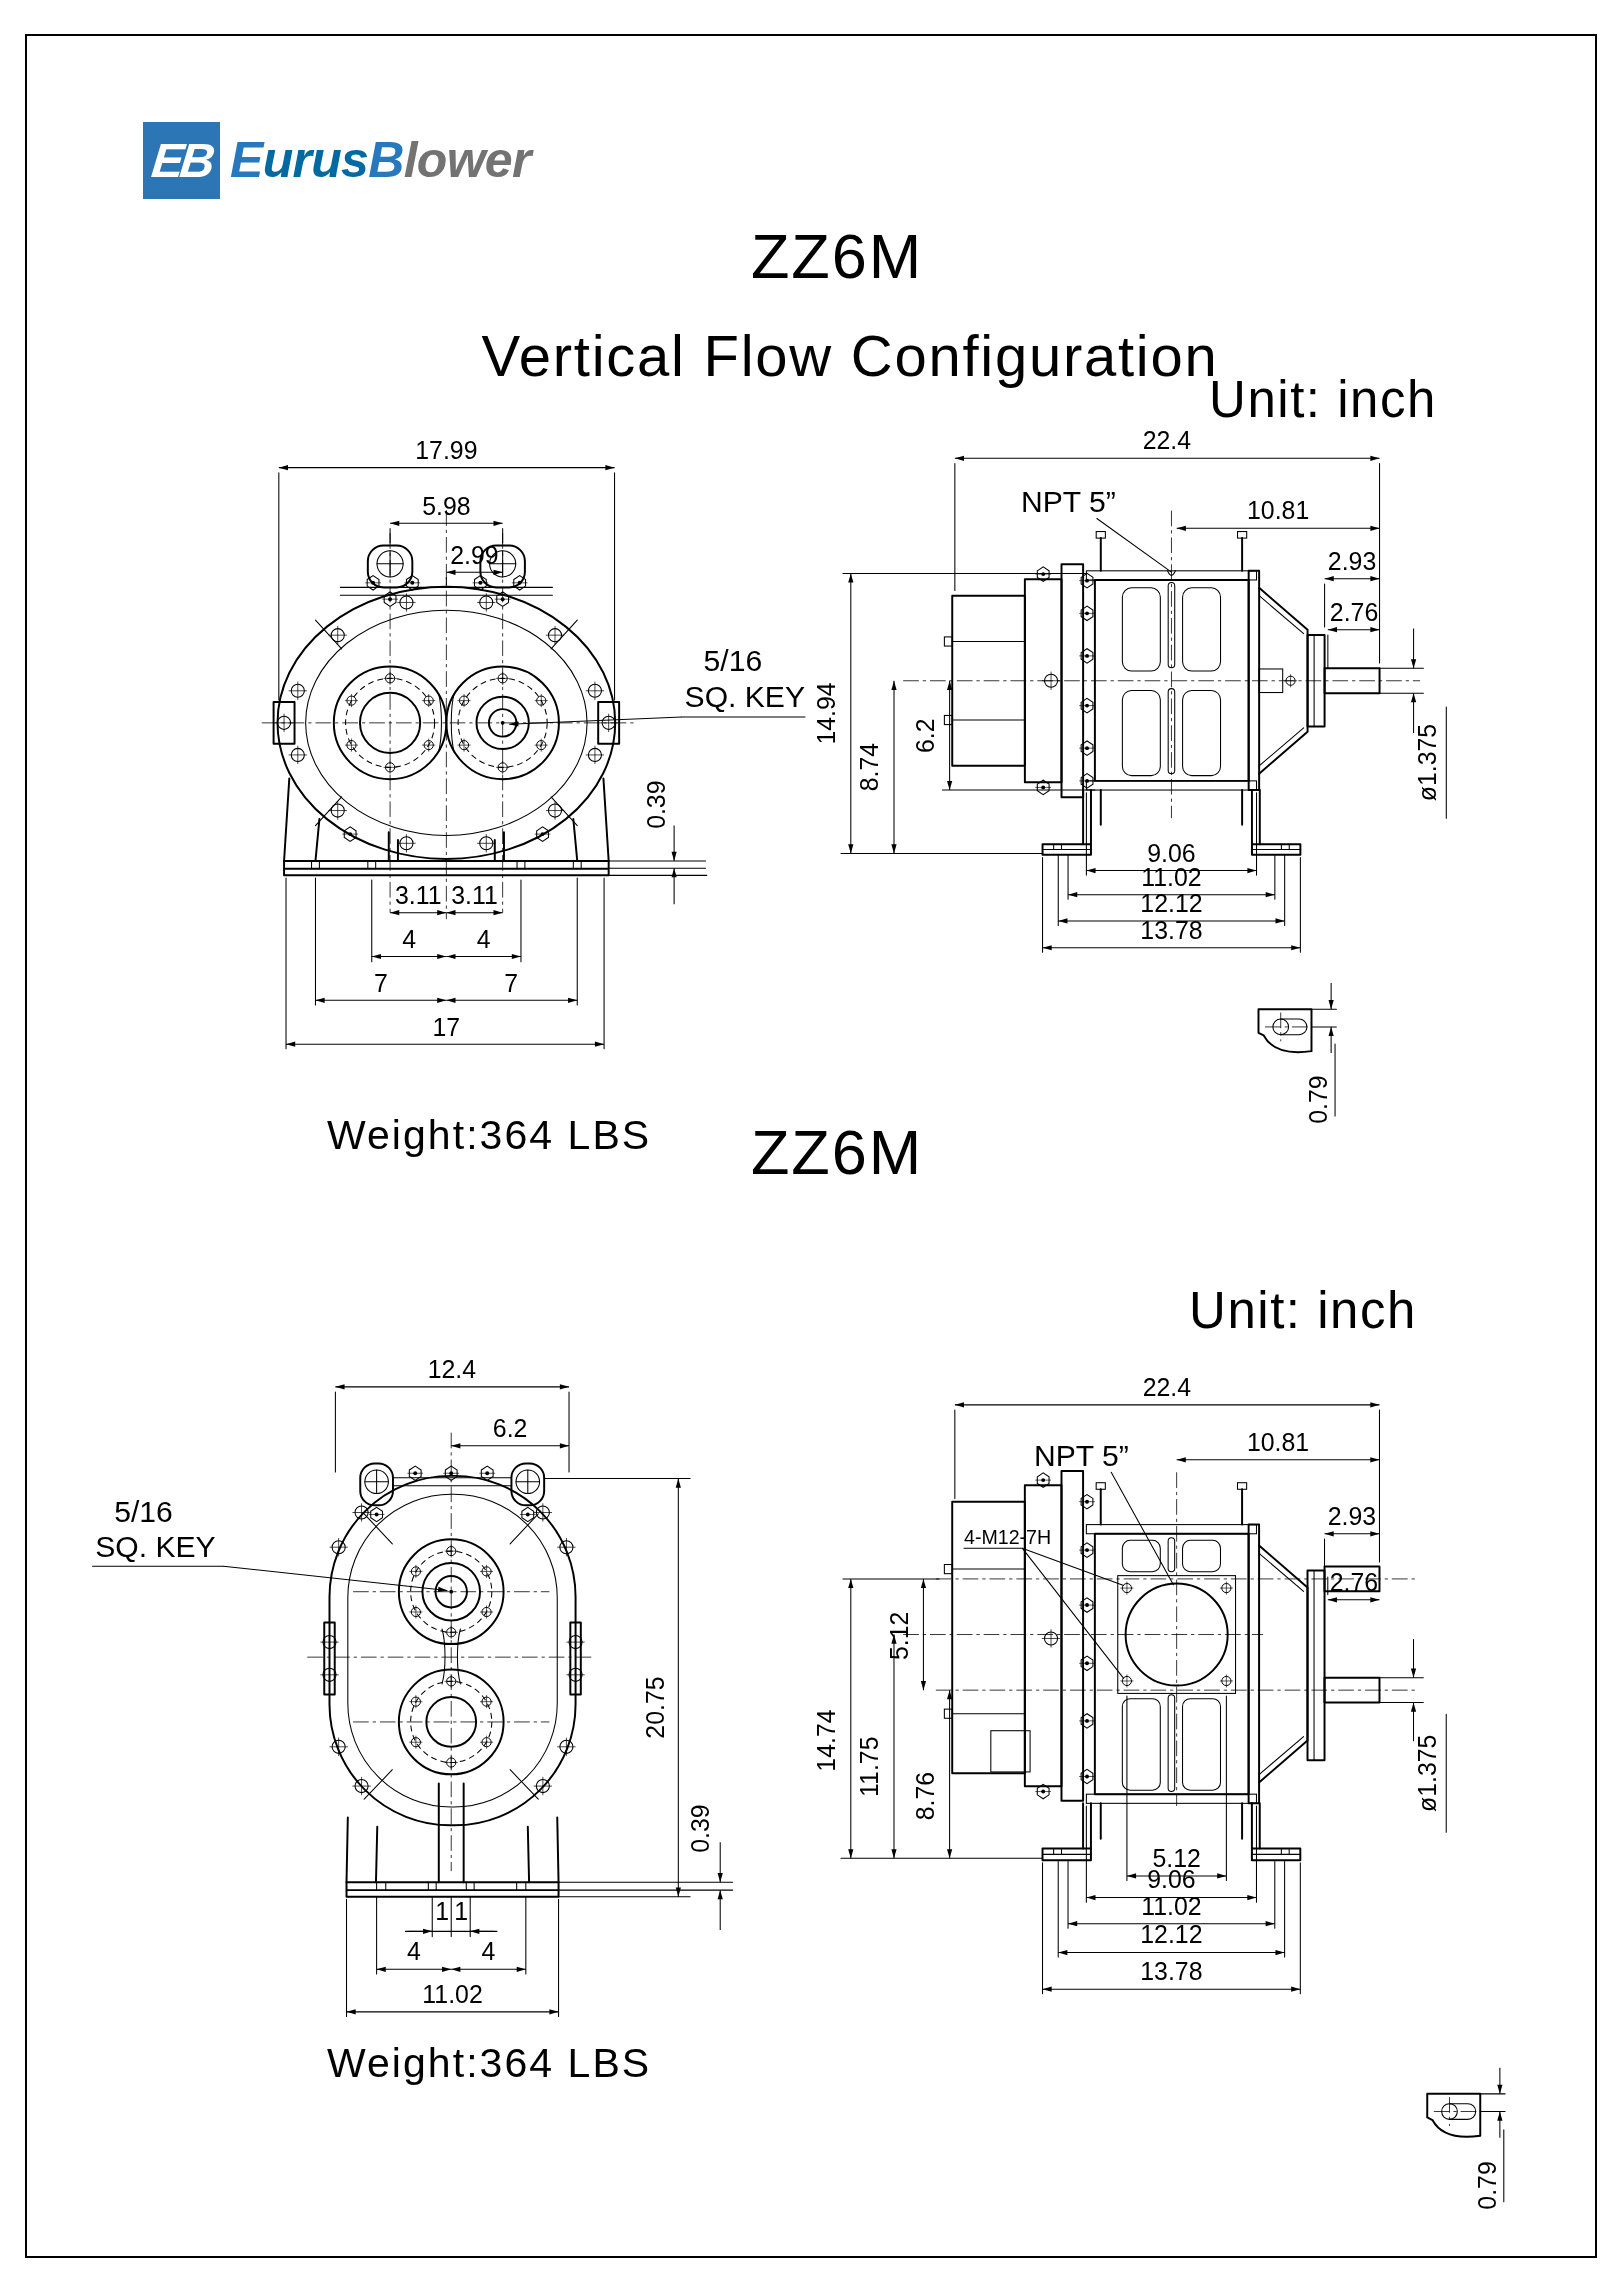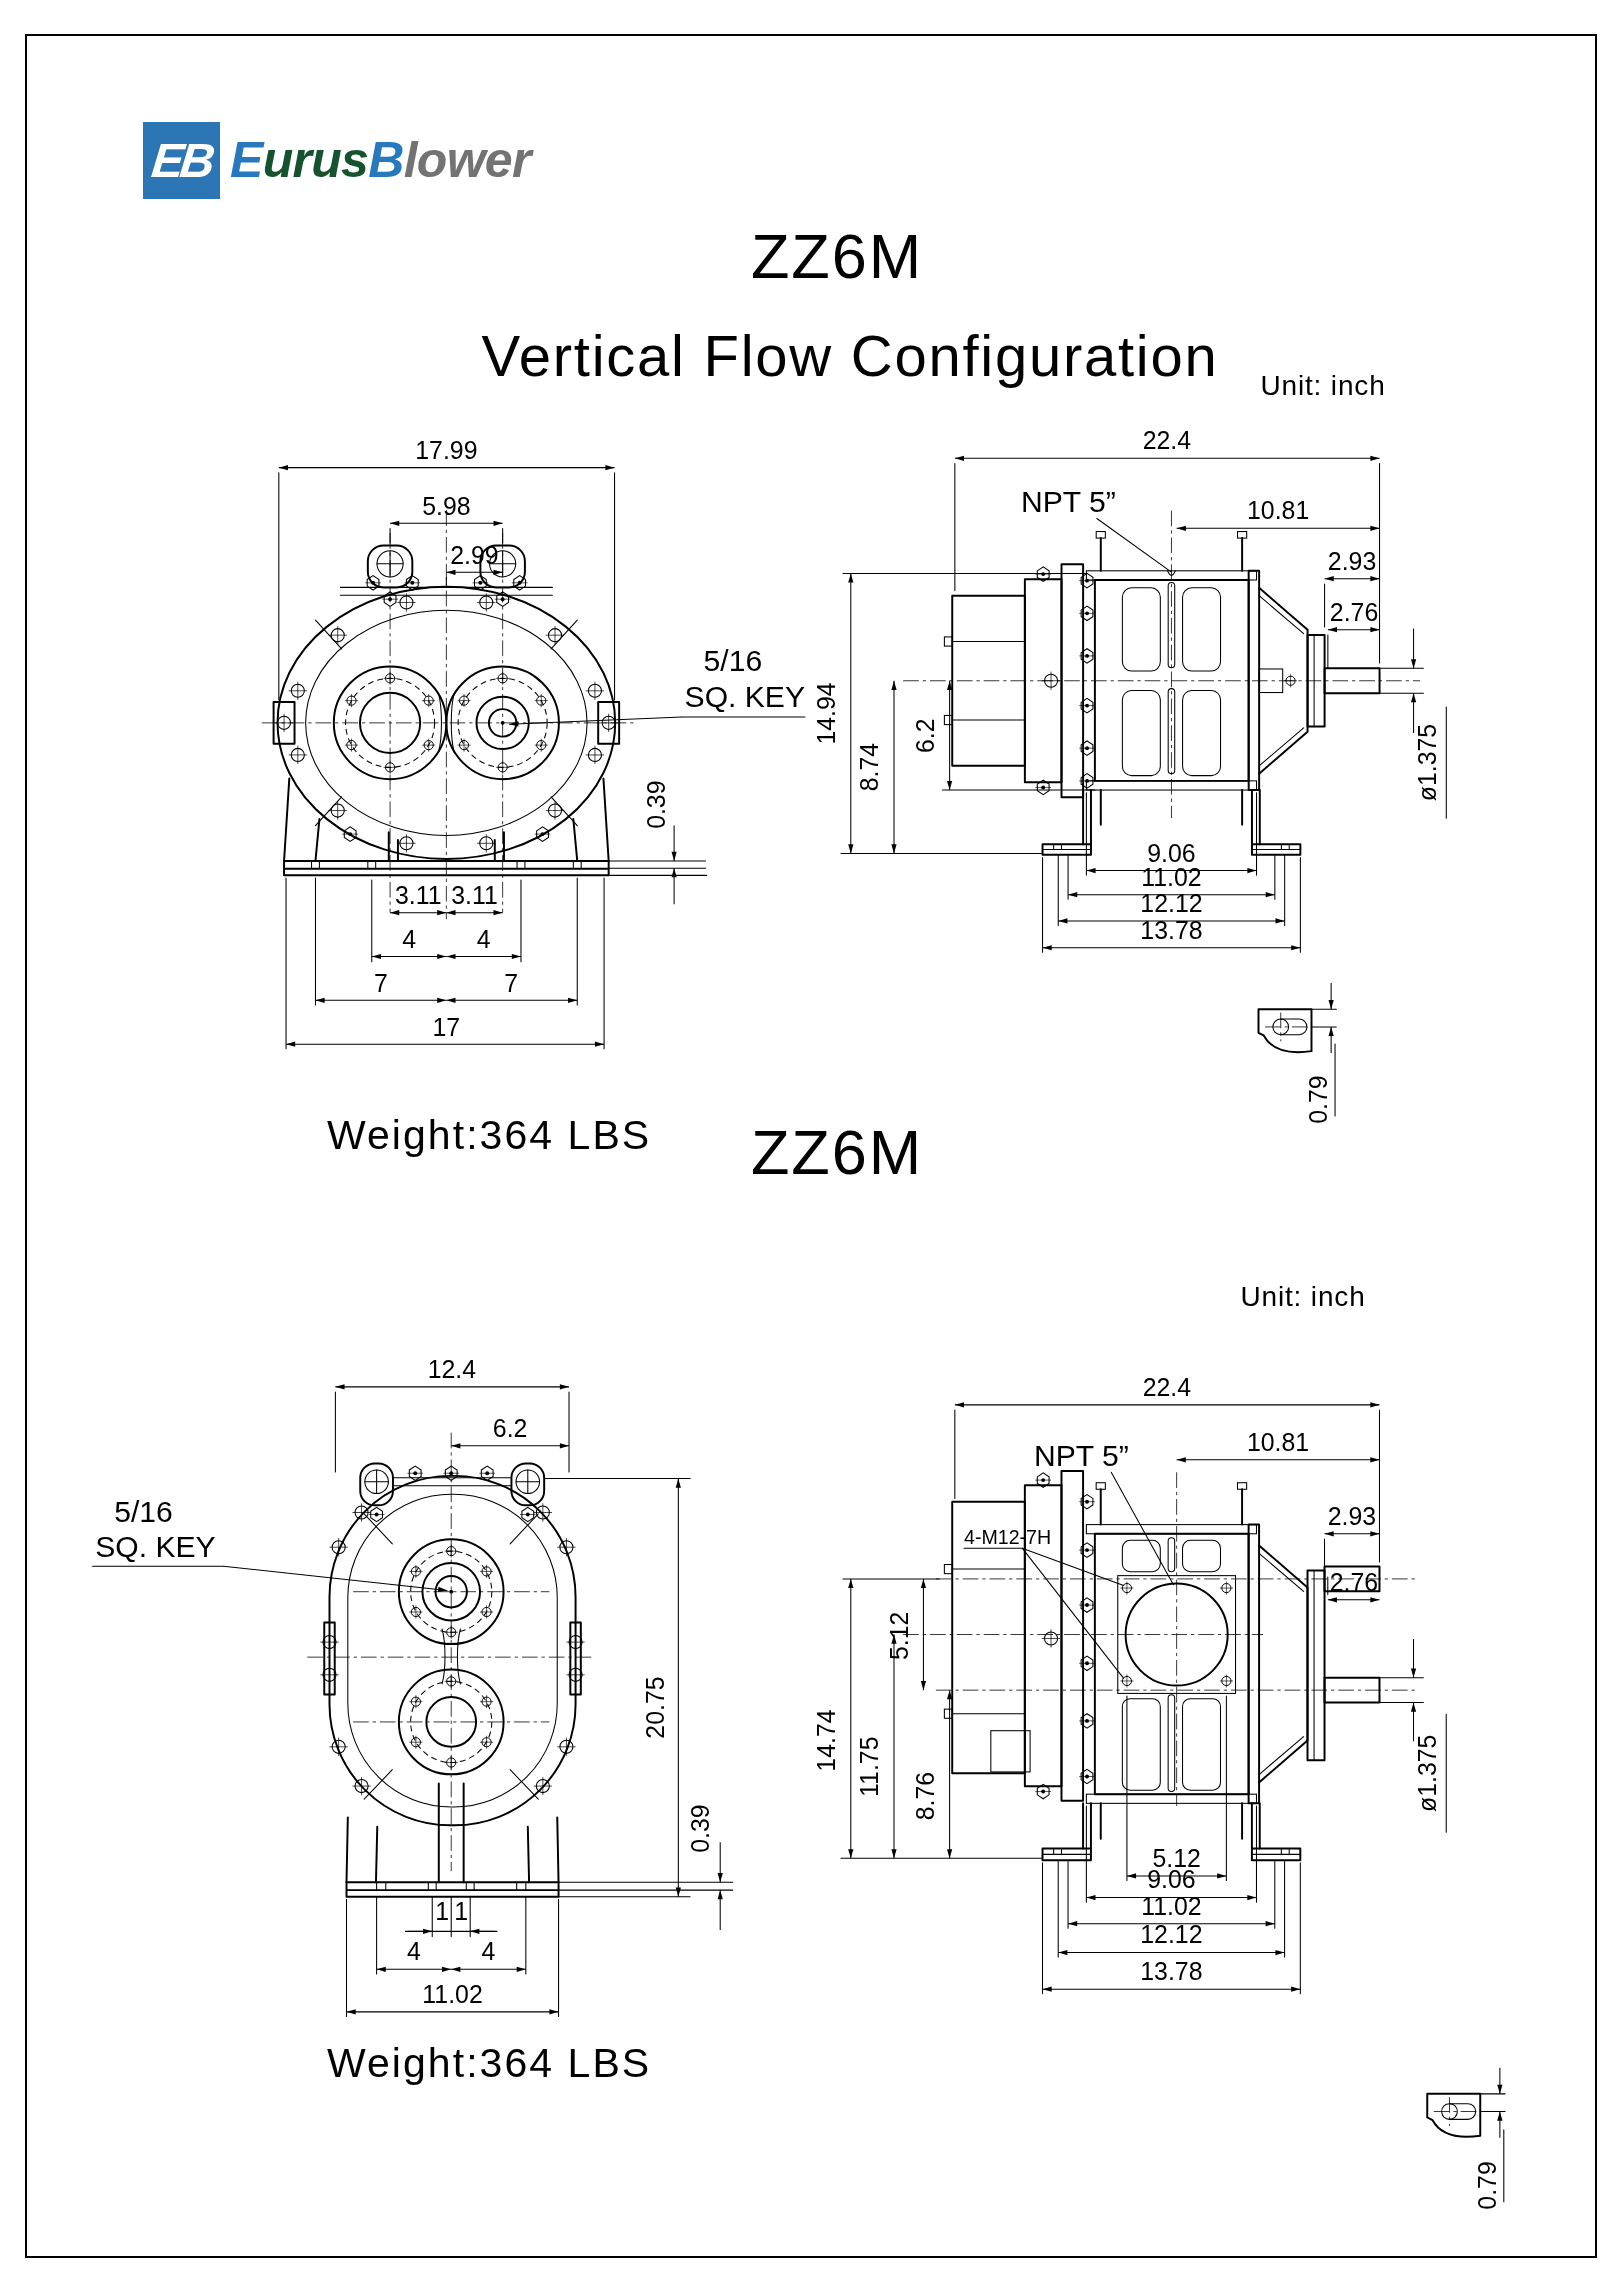--- a/index.html
+++ b/index.html
@@ -7,21 +7,21 @@
         font-family:"Liberation Sans","DejaVu Sans",sans-serif;color:#000;}
   #frame{position:absolute;left:25px;top:34px;width:1568px;height:2220px;border:2.6px solid #000;}
   .abs{position:absolute;}
   .ctr{transform:translateX(-50%);white-space:nowrap;text-align:right;}
   .cad{font-weight:400;letter-spacing:0.03em;color:#000;}
   #logo-square{left:143px;top:122px;width:77px;height:77px;display:flex;align-items:center;justify-content:center;}
   #logo-mark{font-weight:bold;font-style:italic;font-size:48px;color:#fff;letter-spacing:-3.9px;transform:skewX(-6deg);}
   #logo-name{left:230px;top:131px;font-size:50px;font-weight:bold;font-style:italic;letter-spacing:-0.7px;white-space:nowrap;}
   .t-model{font-size:63px;}
   .t-title{font-size:58px;}
-  .t-unit{font-size:28px;}
+  .t-unit{font-size:51px;}
   .t-weight{font-size:41px;letter-spacing:0.05em;}
   svg{position:absolute;overflow:visible;}
   .o{stroke:#000;stroke-width:3;fill:none;stroke-linecap:round;stroke-linejoin:round;}
   .t{stroke:#000;stroke-width:1.6;fill:none;stroke-linecap:round;}
   .d{stroke:#000;stroke-width:1.6;fill:none;}
   .cl{stroke:#000;stroke-width:1.2;fill:none;stroke-dasharray:24 6 5 6;}
   .dash{stroke:#000;stroke-width:1.6;fill:none;stroke-dasharray:9 6;}
   text{fill:#000;font-family:"Liberation Sans","DejaVu Sans",sans-serif;}
   .dt{font-size:38px;text-anchor:middle;}
   .lb{font-size:46px;}
@@ -51,21 +51,21 @@
           <path d="M-12,0H12" stroke="#000" stroke-width="1" fill="none"></path>
           <circle r="3" fill="#000"></circle>
         </g>
     </defs>
   </svg>
 
   <div id="logo-square" class="abs" style="background-color: rgb(45, 118, 182);">
     <span id="logo-mark">EB</span>
   </div>
   <div id="logo-name" class="abs">
-    <span style="color: rgb(40, 120, 190);">E</span><span style="color: #14532d;">urus</span><span style="color: rgb(40, 120, 190);">B</span><span style="color: #737373;">lower</span>
+    <span style="color: rgb(40, 120, 190);">E</span><span style="color: #0369a1;">urus</span><span style="color: rgb(40, 120, 190);">B</span><span style="color: #737373;">lower</span>
   </div>
 
   <div class="abs cad ctr t-model" style="left:837px;top:220px;">ZZ6M</div>
   <div class="abs cad ctr t-title" style="left:850px;top:302px;margin-top:20px;">Vertical Flow Configuration</div>
   <div class="abs cad ctr t-unit" style="left:1323px;top:370px;">Unit: inch</div>
   <div class="abs cad t-weight" style="left:327px;top:1112px;">Weight:364 LBS</div>
 
   <svg style="left:216px;top:412px;" width="589" height="661" viewBox="0 0 900 1010">
     <g>
       <ellipse class="o" cx="352" cy="475" rx="258" ry="208"></ellipse>

